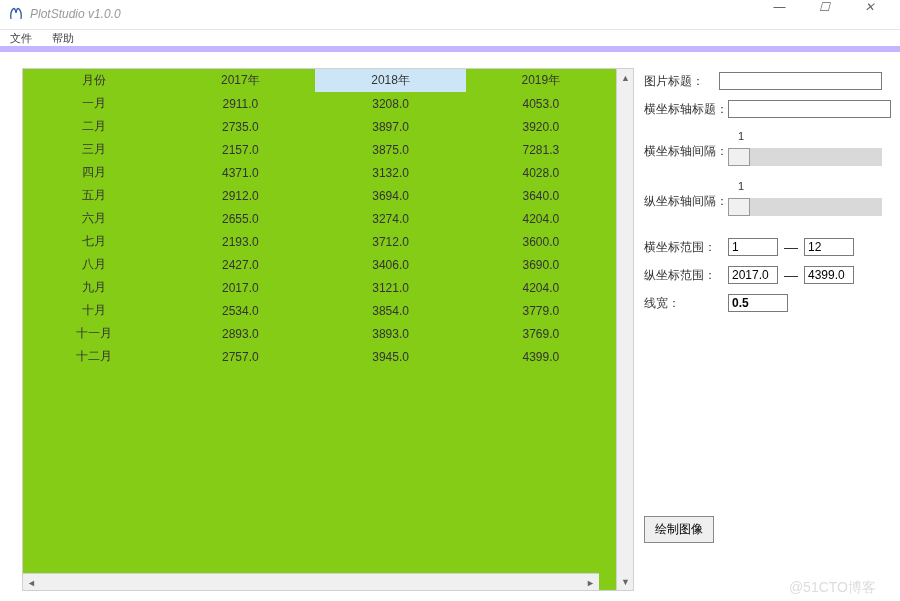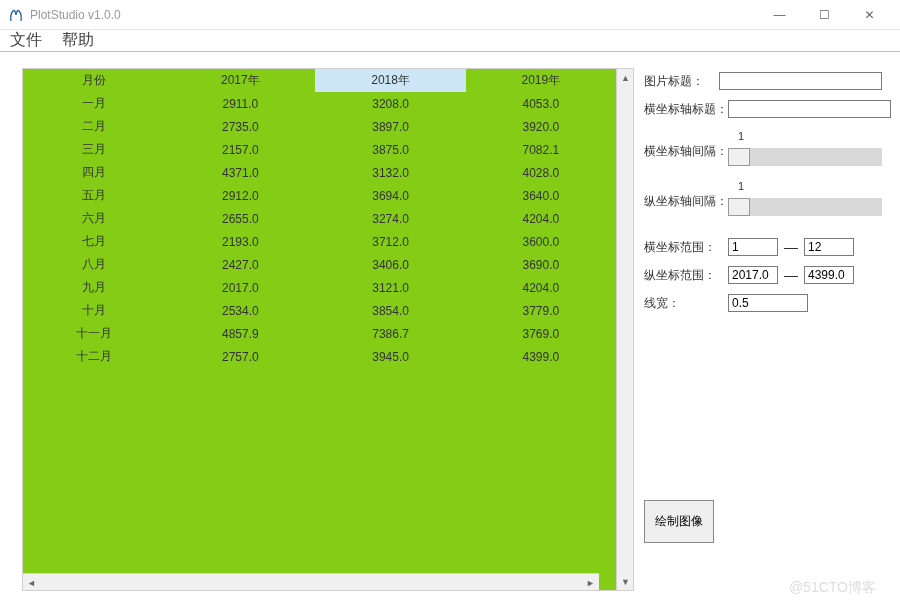--- a/index.html
+++ b/index.html
@@ -7,45 +7,46 @@
       font-family: "Microsoft YaHei", "SimSun", sans-serif;
       font-size: 12px;
       background: #fff;
       width: 900px;
       height: 601px;
       overflow: hidden;
     }
     .titlebar {
       height: 30px;
       display: flex;
-      align-items: center;
-      padding: 0 8px;
+      align-items: flex-end;
+      padding: 8px 8px;
       border-bottom: 1px solid #e5e5e5;
       color: #999;
+      font-style: italic;
     }
     .titlebar-icon {
       width: 16px; height: 16px;
       margin-right: 6px;
     }
     .titlebar-title { flex: 1; font-size: 12px; }
     .win-controls { display: flex; gap: 0; }
     .win-btn {
       width: 45px; height: 28px;
       display: flex; align-items: center; justify-content: center;
       color: #666; font-size: 12px;
     }
     .menubar {
       height: 22px;
       display: flex;
       align-items: center;
       padding: 0 6px;
       gap: 12px;
       color: #444;
-      border-bottom: 1px solid #c4b5fd;
-      font-size: 16px;
+      border-bottom: 6px solid #c4b5fd;
+      font-size: 11px;
     }
     .menubar-item { padding: 2px 4px; cursor: default; }
     .content {
       display: flex;
       height: calc(601px - 30px - 22px);
       padding: 16px 10px 10px 22px;
       gap: 6px;
     }
     .left-pane {
       flex: 1;
@@ -145,21 +146,21 @@
       width: 22px; height: 18px;
       background: #f0f0f0;
       border: 1px solid #999;
     }
     .range-row .form-input { width: 50px; flex: none; }
     .range-dash { font-size: 14px; }
     .btn-row { margin-top: auto; margin-bottom: 44px; }
     .draw-btn {
       border: 1px solid #888;
       background: #efefef;
-      padding: 12px 10px;
+      padding: 4px 10px;
       font-size: 12px;
       cursor: pointer;
     }
     .watermark {
       position: absolute;
       right: 24px; bottom: 4px;
       color: #ddd;
       font-size: 14px;
     }
   </style>
@@ -207,21 +208,21 @@
             <tr>
               <td>二月</td>
               <td>2735.0</td>
               <td>3897.0</td>
               <td>3920.0</td>
             </tr>
             <tr>
               <td>三月</td>
               <td>2157.0</td>
               <td>3875.0</td>
-              <td>7082.1</td>
+              <td>7281.3</td>
             </tr>
             <tr>
               <td>四月</td>
               <td>4371.0</td>
               <td>3132.0</td>
               <td>4028.0</td>
             </tr>
             <tr>
               <td>五月</td>
               <td>2912.0</td>
@@ -253,22 +254,22 @@
               <td>4204.0</td>
             </tr>
             <tr>
               <td>十月</td>
               <td>2534.0</td>
               <td>3854.0</td>
               <td>3779.0</td>
             </tr>
             <tr>
               <td>十一月</td>
-              <td>4857.9</td>
-              <td>7386.7</td>
+              <td>2893.0</td>
+              <td>3893.0</td>
               <td>3769.0</td>
             </tr>
             <tr>
               <td>十二月</td>
               <td>2757.0</td>
               <td>3945.0</td>
               <td>4399.0</td>
             </tr>
           </tbody>
       </table>
@@ -319,21 +320,21 @@
       <input class="form-input" value="12" style="">
     </div>
     <div class="form-row range-row">
       <span class="form-label">纵坐标范围：</span>
       <input class="form-input" value="2017.0" style="">
       <span class="range-dash">—</span>
       <input class="form-input" value="4399.0" style="">
     </div>
     <div class="form-row">
       <span class="form-label">线宽：</span>
-      <input class="form-input" style="flex: 0 0 auto; width: 80px;" value="0.5">
+      <input class="form-input" style="flex: 0 0 auto; width: 60px; font-weight: bold;" value="0.5">
     </div>
 
     <div class="form-row btn-row">
       <button class="draw-btn">绘制图像</button>
     </div>
   </div>
 </div>
 
 <div class="watermark">@51CTO博客</div>
 

